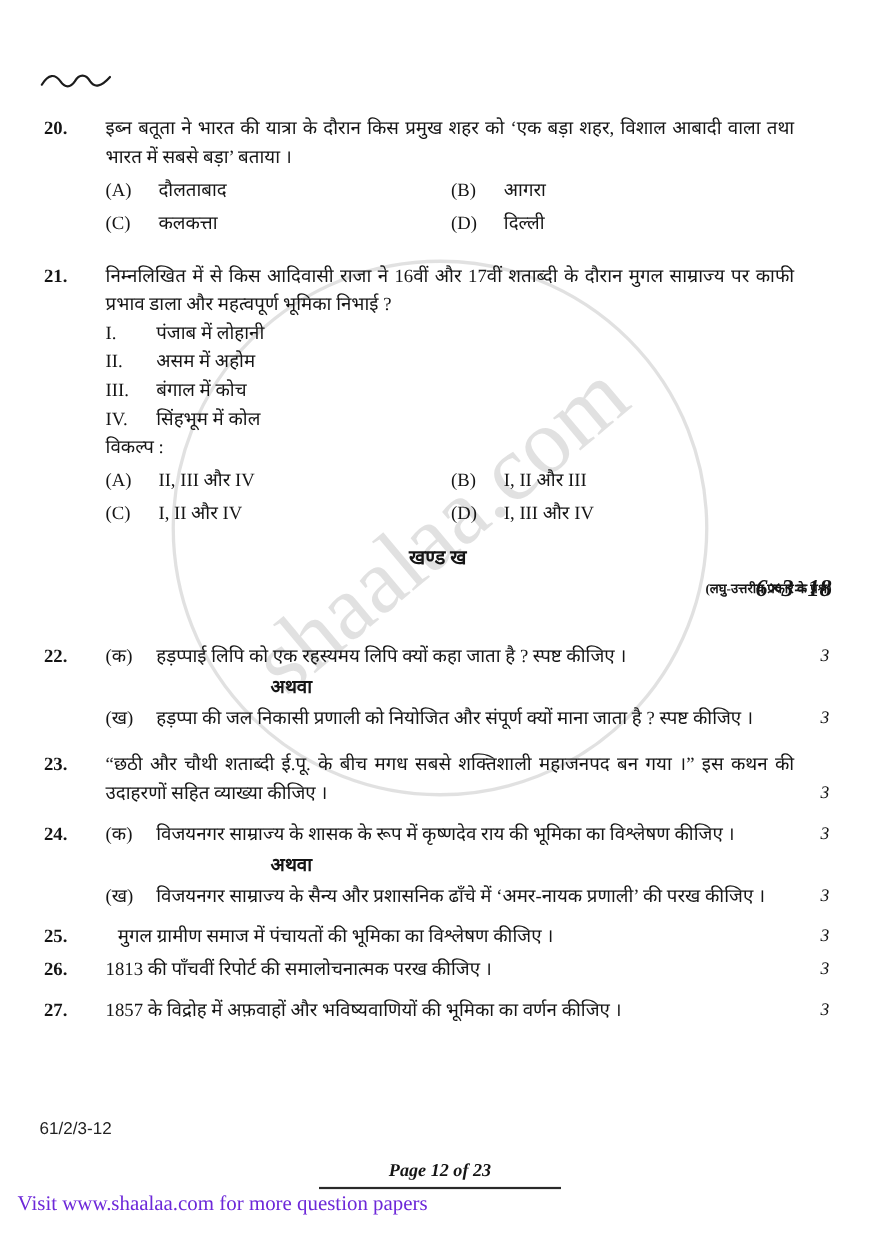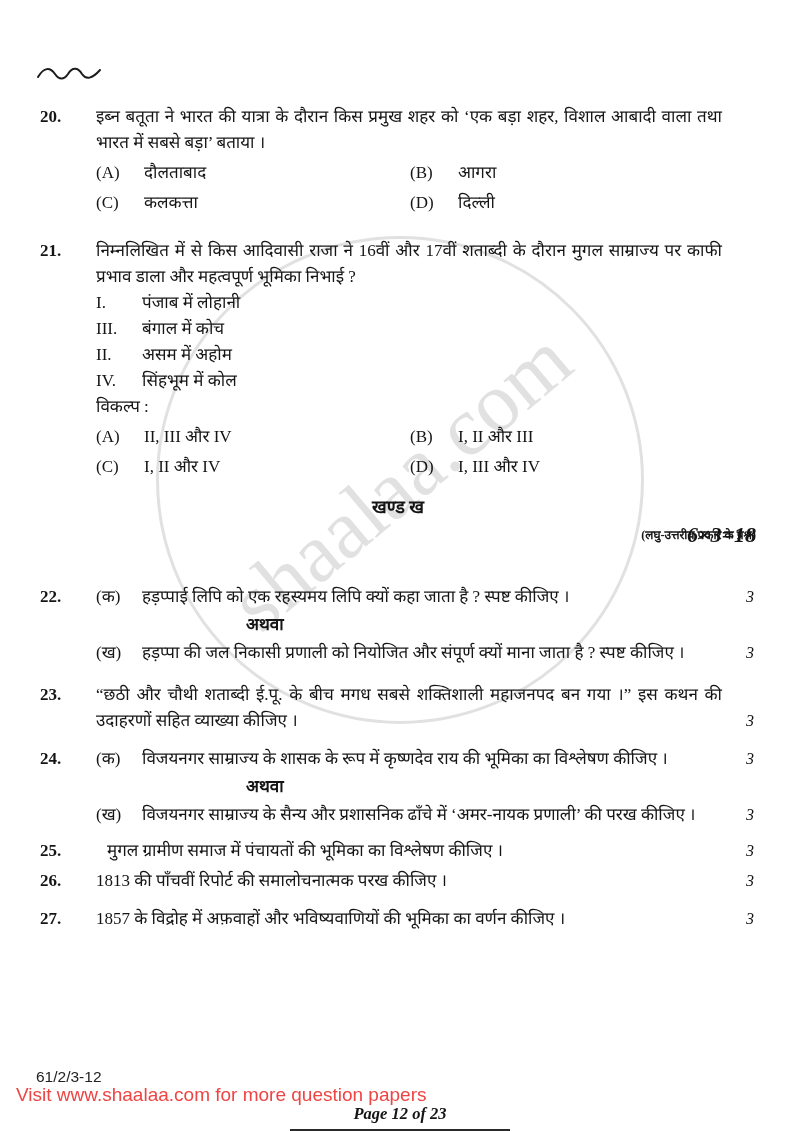--- a/index.html
+++ b/index.html
@@ -51,30 +51,30 @@
   .section-subtitle { font-weight:bold; font-size:12px;text-align:right; }
   .section-marks { position:absolute; right:0; bottom:0; font-weight:bold; font-style:italic; font-size:22px; }
 
   .mt-q22 { margin-top:36px; }
   .mt-q23 { margin-top:16px; }
   .mt-q24 { margin-top:12px; }
   .mt-q25 { margin-top:10px;gap:11px; }
   .mt-q26 { margin-top:4px; }
   .mt-q27 { margin-top:12px; }
 
-  .footer { position:absolute; left:0; top:1064px; width:700px; height:32px; z-index:1; }
+  .footer { position:absolute; left:0; top:1014px; width:700px; height:32px; z-index:1; }
   .footer-left { position:absolute; left:36px; top:4px; font-family:"Liberation Sans",sans-serif; font-size:15.5px; color:#222; }
   .footer-center {
     position:absolute; left:290px; width:220px; text-align:center;
     font-weight:bold; font-style:italic; font-size:16.5px;
     border-bottom:2px solid #2a2a2a; padding-bottom:5px;margin-top:40px;
   }
 
   .banner { position:absolute; left:16px; top:1084px; z-index:1;
-    font-family:Liberation Sans, sans-serif; font-size:19px; color:#ef4444; }
+    font-family:Liberation Serif, serif; font-size:19px; color:#6d28d9; }
 </style>
 </head>
 <body>
 
 <div class="page">
 
   <div class="watermark">
     <div class="wm-ring"></div>
     <div class="wm-text">shaalaa.com</div>
   </div>
@@ -114,26 +114,26 @@
 
     <div class="q mt-q21">
       <div class="qnum">21.</div>
       <div class="qbody">
         <div class="qtext">निम्नलिखित में से किस आदिवासी राजा ने 16वीं और 17वीं शताब्दी के दौरान मुगल साम्राज्य पर काफी प्रभाव डाला और महत्वपूर्ण भूमिका निभाई ?</div>
         <div class="litem">
           <span class="lilabel">I.</span>
           <span>पंजाब में लोहानी</span>
         </div>
         <div class="litem">
+          <span class="lilabel">II.</span>
+          <span>असम में अहोम</span>
+        </div>
+        <div class="litem">
           <span class="lilabel">III.</span>
           <span>बंगाल में कोच</span>
-        </div>
-        <div class="litem">
-          <span class="lilabel">II.</span>
-          <span>असम में अहोम</span>
         </div>
         <div class="litem">
           <span class="lilabel">IV.</span>
           <span>सिंहभूम में कोल</span>
         </div>
         <div class="opts-heading">विकल्प :</div>
         <div class="optrow">
           <div class="opt">
             <span class="optlabel">(A)</span>
             <span class="opttext">II, III और IV</span>

